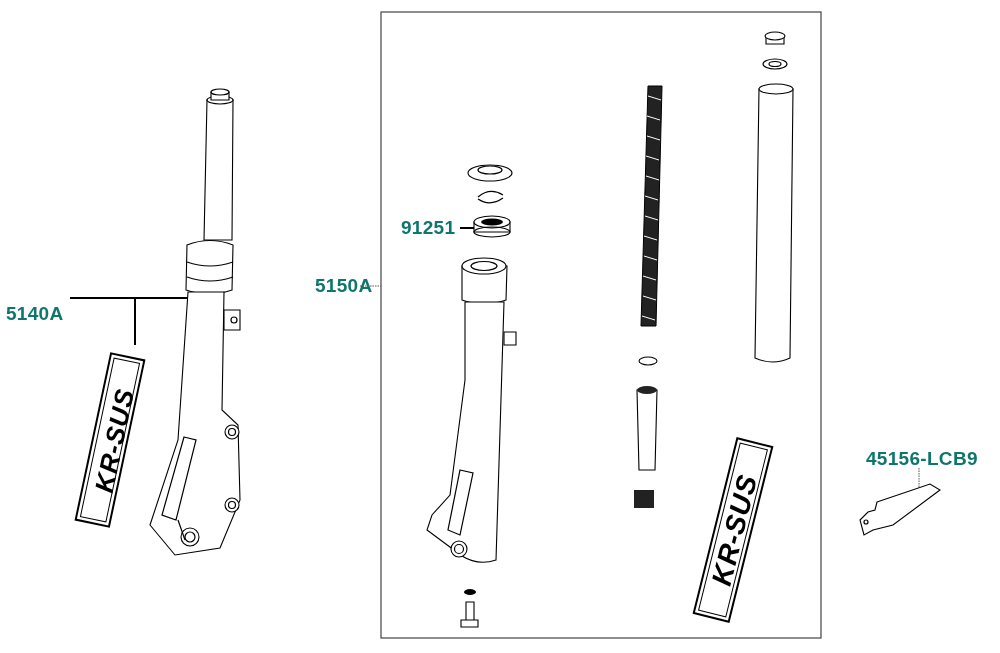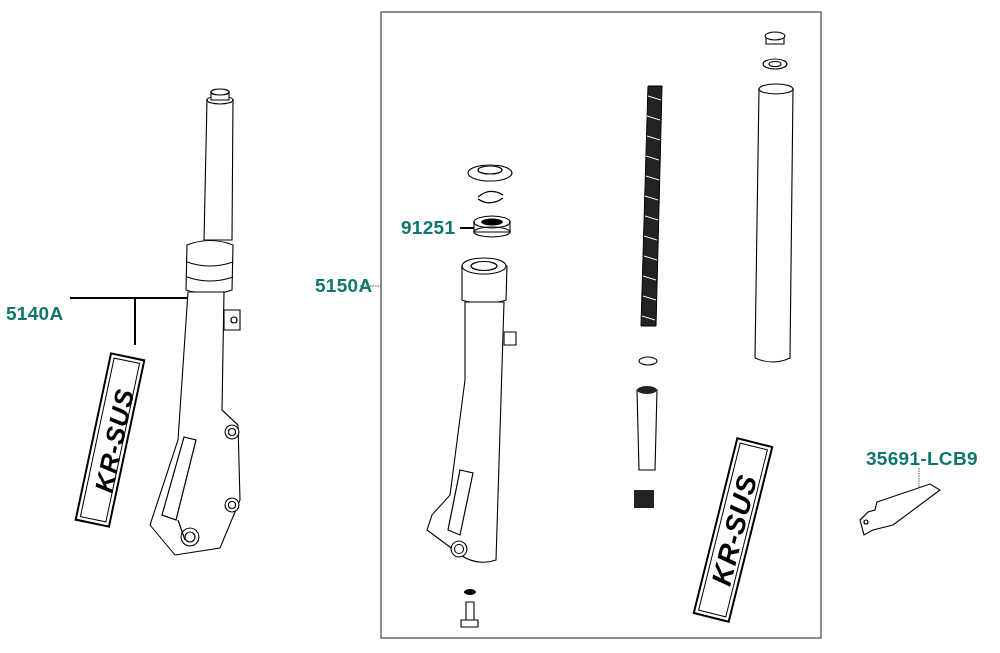--- a/index.html
+++ b/index.html
@@ -138,15 +138,15 @@
     <circle cx="866" cy="522" r="2" class="ln"></circle>
   </g>
 </svg>
 
 <div style="position:absolute;left:40px;top:425px;width:150px;text-align:center;font-family:'Liberation Sans',sans-serif;font-weight:bold;font-style:italic;font-size:26px;letter-spacing:1px;transform:rotate(-78deg);color:#000;">KR-SUS</div>
 <div style="position:absolute;left:655px;top:514px;width:160px;text-align:center;font-family:'Liberation Sans',sans-serif;font-weight:bold;font-style:italic;font-size:28px;letter-spacing:1px;transform:rotate(-76deg);color:#000;">KR-SUS</div>
 
 <div class="label" style="left:6px;top:304px;">5140A</div>
 <div class="label" style="left:315px;top:276px;">5150A</div>
 <div class="label" style="left:401px;top:218px;">91251</div>
-<div class="label" style="left:866px;top:449px;">35691-LCB9</div>
+<div class="label" style="left:866px;top:449px;">45156-LCB9</div>
 
 </div>
 
 </body></html>

